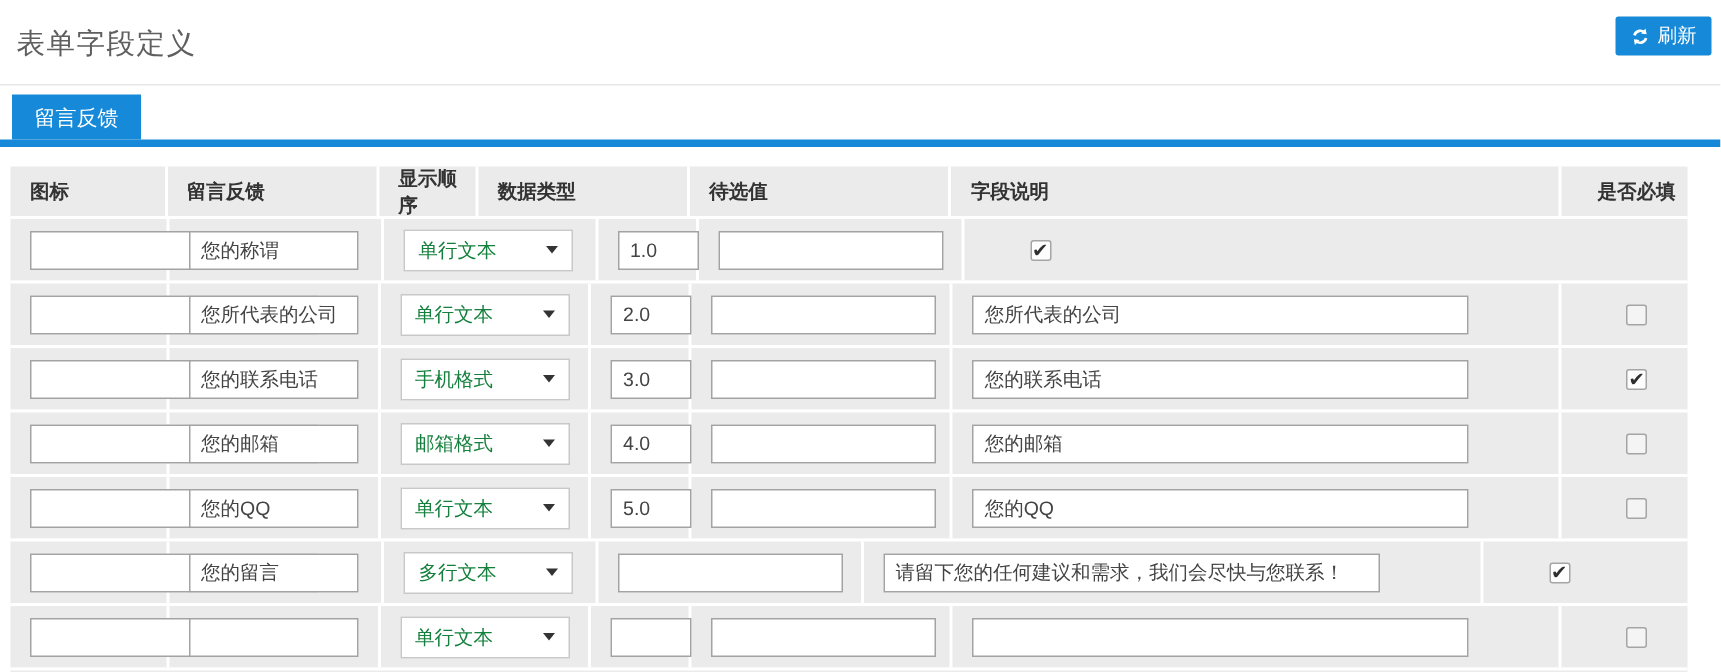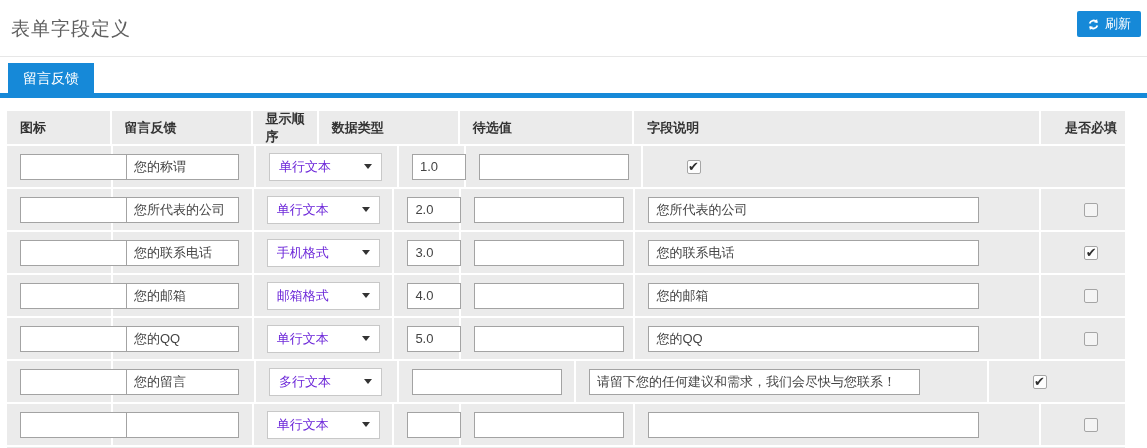--- a/index.html
+++ b/index.html
@@ -37,21 +37,21 @@
   .col-desc { width:413px; }
   .col-required { width:69px; padding-left:0; justify-content:center; }
   .row-sliver { height:6px; border-top:2px solid #fff; background:var(--row-bg); }
 
   input[type=text] { height:26px; border:1px solid #a3a3a3; background:#fff; color:#444;
     font-size:13px; padding:0 7px; font-family:inherit; } .in-title { width:113px; } .in-order { width:54px; }
   .in-options { width:150px; } .in-desc { width:331px; }
 
   .select { width:113px; height:28px; background:#fff; border:1px solid #c8c8c8;
     display:flex; align-items:center; justify-content:space-between; padding:0 9px;
-    font-size:13px; color:#6d28d9; cursor:pointer; }
+    font-size:13px; color:#15803d; cursor:pointer; }
   .sel-arrow { width:0; height:0; border-left:4px solid transparent;
     border-right:4px solid transparent; border-top:5px solid #333; }
 
   .cb { width:14px; height:14px; border:1px solid #a5a5a5; border-radius:2px; background:#f4f4f4;
     display:flex; align-items:center; justify-content:center; font-size:13px; line-height:1;
     color:#2f2f2f; cursor:pointer; }
   .cb.checked { background:#fdfdfd; }
 </style>
 </head>
 <body>

